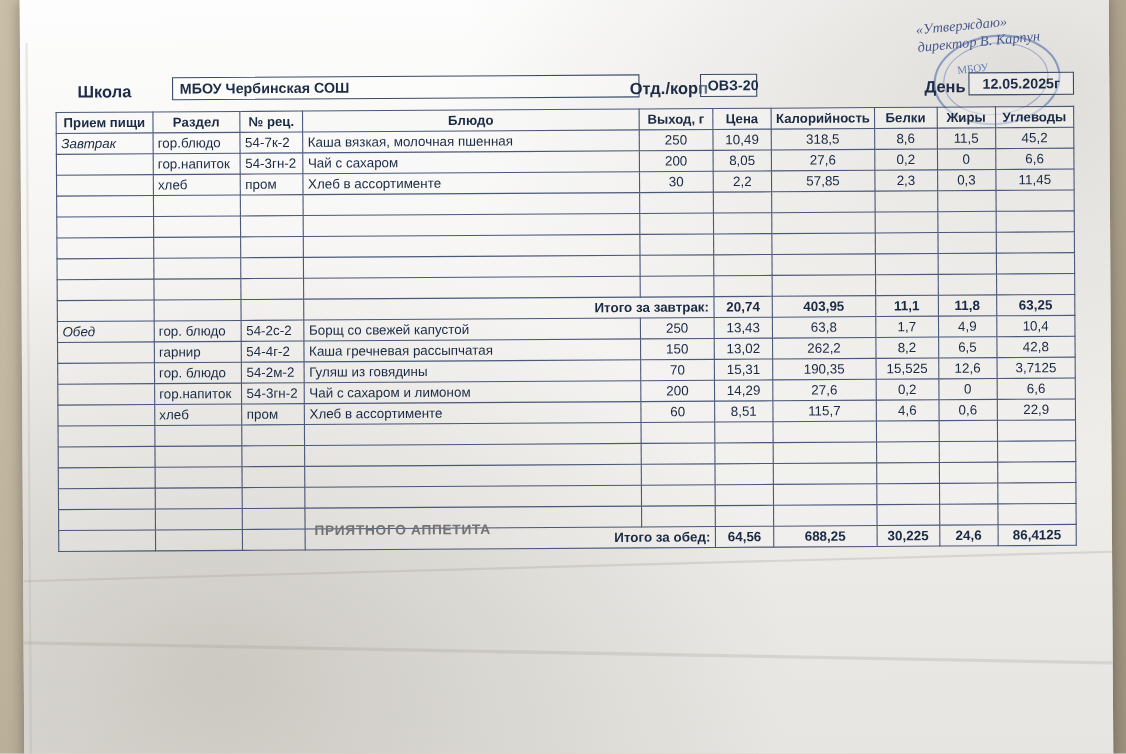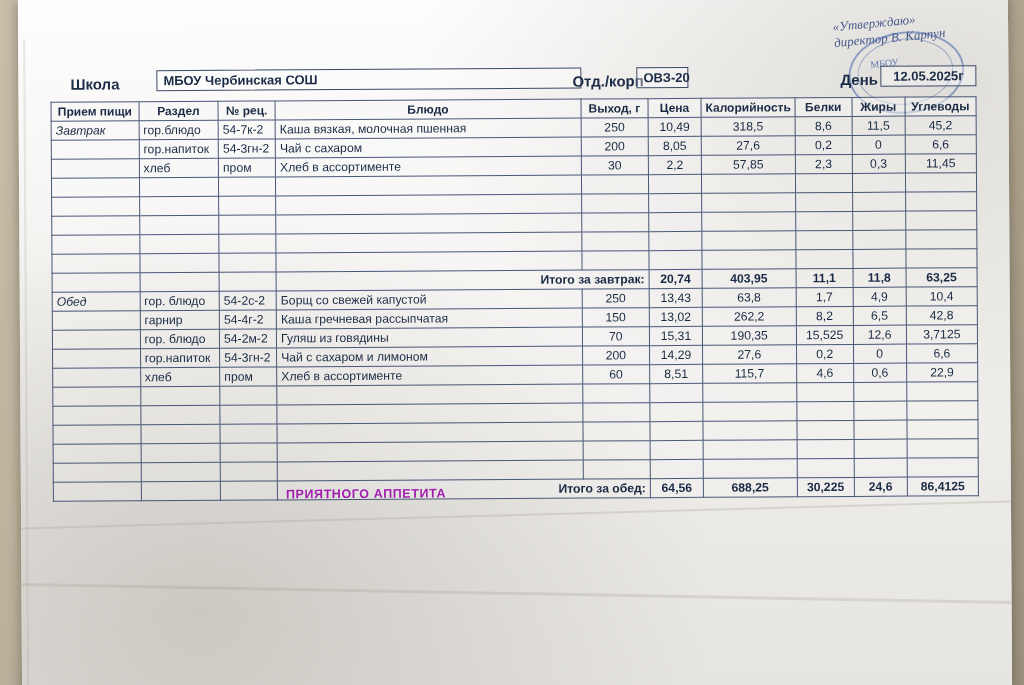--- a/index.html
+++ b/index.html
@@ -112,24 +112,24 @@
     background: rgba(247,247,245,0.5);
   }
   td.num { text-align: center; }
   td.meal { font-weight: bold; font-style: italic; }
   tr.total td { font-weight: bold; }
   td.total-label { text-align: right; font-weight: bold; }
 
   .wish {
     position: absolute;
     left: 265px;
-    top: 492px;
+    top: 480px;
     font-size: 12.5px;
     letter-spacing: 0.6px;
-    color: #a21caf;
+    color: #737373;
     font-weight: bold;
   }
 
   
   .stamp {
     position: absolute;
     left: 812px;
     top: 22px;
     width: 150px;
     height: 96px;

